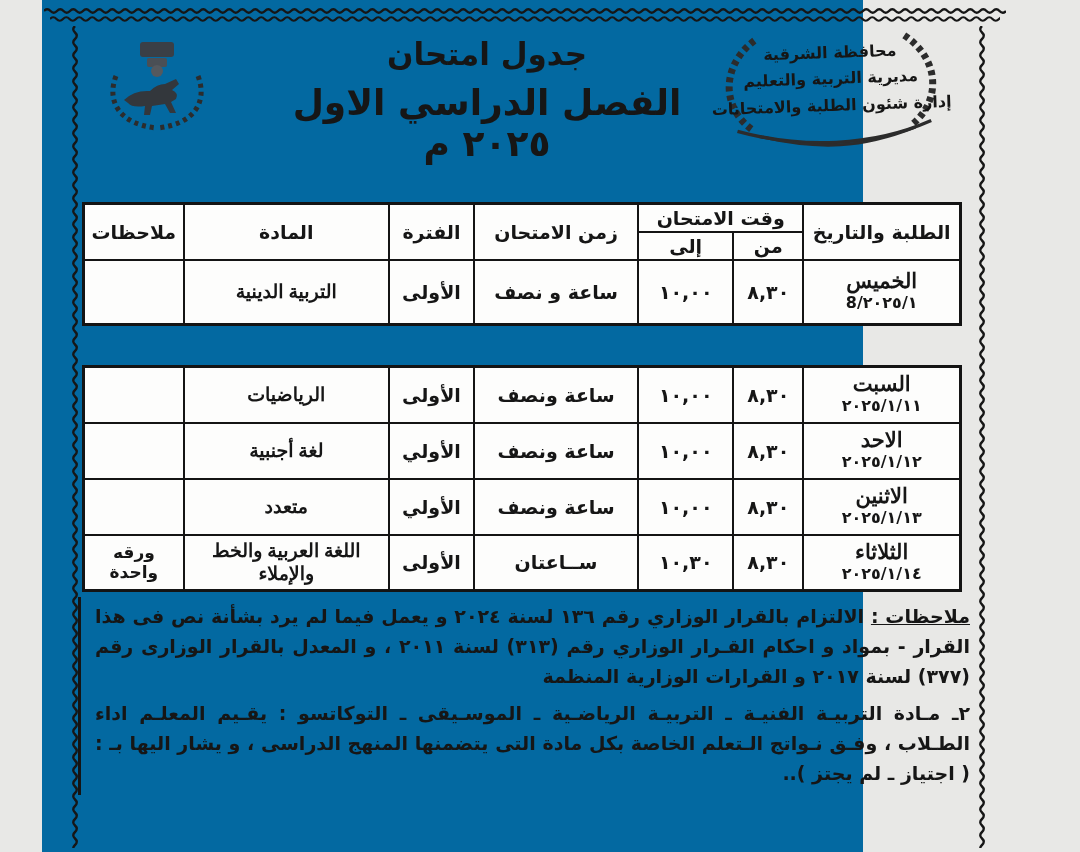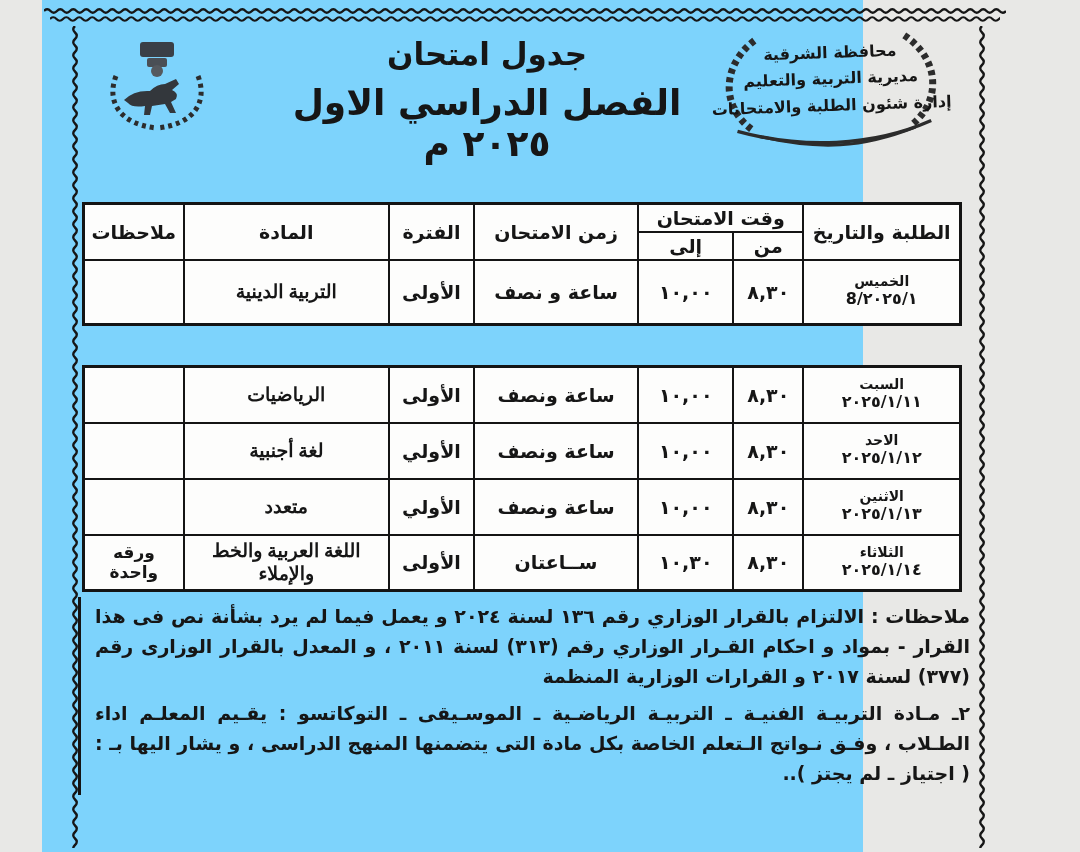--- a/index.html
+++ b/index.html
@@ -4,21 +4,21 @@
 <style>
   html,body{margin:0;padding:0;}
   body{
     width:1080px;height:852px;overflow:hidden;position:relative;
     background:#e8e8e6;
     font-family:"DejaVu Sans",sans-serif;
     color:#161616;
   }
   .page{
     position:absolute;left:42px;top:0;width:821px;height:852px;
-    background:#7dd3fc;
+    background:#0369a1;
   }
   
   svg.wave{position:absolute;}
   .wave-top1{top:5px;left:2px;}
   .wave-top2{top:13px;left:8px;}
   .wave-left{left:27px;top:26px;}
   .wave-right{left:934px;top:26px;}
 
   
   .hdr{position:absolute;top:28px;left:40px;width:888px;height:128px;}
@@ -49,37 +49,37 @@
   .sched th,.sched td{
     border:2.4px solid #141414;text-align:center;vertical-align:middle;
     font-weight:bold;padding:2px 3px;overflow:hidden;
   }
   .sched th{font-size:19px;}
   .t1{top:202px;}
   .t2{top:365px;}
   .rowh{height:56px;}
   .rowh1{height:64px;}
   .hh{height:24px;}
-  .day-name{display:block;font-size:14px;line-height:1.15;}
+  .day-name{display:block;font-size:21px;line-height:1.15;font-family:Liberation Serif, serif;}
   .day-date{display:block;font-size:16px;letter-spacing:1px;line-height:1.3;}
   .cell-time{font-size:19px;}
   .cell-dur{font-size:19px;margin-top:44px;}
   .cell-per{font-size:19px;}
   .cell-sub{font-size:19px;font-family:Liberation Serif, serif;}
   .cell-note{font-size:17px;}
 
   
   .notes{
     position:absolute;top:597px;left:36px;width:900px;direction:rtl;
     border-right:0;border-left:3px solid #141414;
     padding:4px 8px 0 14px;box-sizing:border-box;
     font-weight:bold;font-size:19px;line-height:1.58;text-align:justify;
   }
   .notes p{margin:0 0 7px 0;}
-  .notes .lbl{}
+  .notes .lbl{text-decoration:underline;}
 </style>
 </head>
 <body>
 
 <div class="page">
 
   <svg class="wave wave-top1" width="962" height="12">
       <path fill="none" stroke="#161616" stroke-width="2.4" d="M 0 6 q 3.25 -3.5 6.5 0 q 3.25 3.5 6.5 0 q 3.25 -3.5 6.5 0 q 3.25 3.5 6.5 0 q 3.25 -3.5 6.5 0 q 3.25 3.5 6.5 0 q 3.25 -3.5 6.5 0 q 3.25 3.5 6.5 0 q 3.25 -3.5 6.5 0 q 3.25 3.5 6.5 0 q 3.25 -3.5 6.5 0 q 3.25 3.5 6.5 0 q 3.25 -3.5 6.5 0 q 3.25 3.5 6.5 0 q 3.25 -3.5 6.5 0 q 3.25 3.5 6.5 0 q 3.25 -3.5 6.5 0 q 3.25 3.5 6.5 0 q 3.25 -3.5 6.5 0 q 3.25 3.5 6.5 0 q 3.25 -3.5 6.5 0 q 3.25 3.5 6.5 0 q 3.25 -3.5 6.5 0 q 3.25 3.5 6.5 0 q 3.25 -3.5 6.5 0 q 3.25 3.5 6.5 0 q 3.25 -3.5 6.5 0 q 3.25 3.5 6.5 0 q 3.25 -3.5 6.5 0 q 3.25 3.5 6.5 0 q 3.25 -3.5 6.5 0 q 3.25 3.5 6.5 0 q 3.25 -3.5 6.5 0 q 3.25 3.5 6.5 0 q 3.25 -3.5 6.5 0 q 3.25 3.5 6.5 0 q 3.25 -3.5 6.5 0 q 3.25 3.5 6.5 0 q 3.25 -3.5 6.5 0 q 3.25 3.5 6.5 0 q 3.25 -3.5 6.5 0 q 3.25 3.5 6.5 0 q 3.25 -3.5 6.5 0 q 3.25 3.5 6.5 0 q 3.25 -3.5 6.5 0 q 3.25 3.5 6.5 0 q 3.25 -3.5 6.5 0 q 3.25 3.5 6.5 0 q 3.25 -3.5 6.5 0 q 3.25 3.5 6.5 0 q 3.25 -3.5 6.5 0 q 3.25 3.5 6.5 0 q 3.25 -3.5 6.5 0 q 3.25 3.5 6.5 0 q 3.25 -3.5 6.5 0 q 3.25 3.5 6.5 0 q 3.25 -3.5 6.5 0 q 3.25 3.5 6.5 0 q 3.25 -3.5 6.5 0 q 3.25 3.5 6.5 0 q 3.25 -3.5 6.5 0 q 3.25 3.5 6.5 0 q 3.25 -3.5 6.5 0 q 3.25 3.5 6.5 0 q 3.25 -3.5 6.5 0 q 3.25 3.5 6.5 0 q 3.25 -3.5 6.5 0 q 3.25 3.5 6.5 0 q 3.25 -3.5 6.5 0 q 3.25 3.5 6.5 0 q 3.25 -3.5 6.5 0 q 3.25 3.5 6.5 0 q 3.25 -3.5 6.5 0 q 3.25 3.5 6.5 0 q 3.25 -3.5 6.5 0 q 3.25 3.5 6.5 0 q 3.25 -3.5 6.5 0 q 3.25 3.5 6.5 0 q 3.25 -3.5 6.5 0 q 3.25 3.5 6.5 0 q 3.25 -3.5 6.5 0 q 3.25 3.5 6.5 0 q 3.25 -3.5 6.5 0 q 3.25 3.5 6.5 0 q 3.25 -3.5 6.5 0 q 3.25 3.5 6.5 0 q 3.25 -3.5 6.5 0 q 3.25 3.5 6.5 0 q 3.25 -3.5 6.5 0 q 3.25 3.5 6.5 0 q 3.25 -3.5 6.5 0 q 3.25 3.5 6.5 0 q 3.25 -3.5 6.5 0 q 3.25 3.5 6.5 0 q 3.25 -3.5 6.5 0 q 3.25 3.5 6.5 0 q 3.25 -3.5 6.5 0 q 3.25 3.5 6.5 0 q 3.25 -3.5 6.5 0 q 3.25 3.5 6.5 0 q 3.25 -3.5 6.5 0 q 3.25 3.5 6.5 0 q 3.25 -3.5 6.5 0 q 3.25 3.5 6.5 0 q 3.25 -3.5 6.5 0 q 3.25 3.5 6.5 0 q 3.25 -3.5 6.5 0 q 3.25 3.5 6.5 0 q 3.25 -3.5 6.5 0 q 3.25 3.5 6.5 0 q 3.25 -3.5 6.5 0 q 3.25 3.5 6.5 0 q 3.25 -3.5 6.5 0 q 3.25 3.5 6.5 0 q 3.25 -3.5 6.5 0 q 3.25 3.5 6.5 0 q 3.25 -3.5 6.5 0 q 3.25 3.5 6.5 0 q 3.25 -3.5 6.5 0 q 3.25 3.5 6.5 0 q 3.25 -3.5 6.5 0 q 3.25 3.5 6.5 0 q 3.25 -3.5 6.5 0 q 3.25 3.5 6.5 0 q 3.25 -3.5 6.5 0 q 3.25 3.5 6.5 0 q 3.25 -3.5 6.5 0 q 3.25 3.5 6.5 0 q 3.25 -3.5 6.5 0 q 3.25 3.5 6.5 0 q 3.25 -3.5 6.5 0 q 3.25 3.5 6.5 0 q 3.25 -3.5 6.5 0 q 3.25 3.5 6.5 0 q 3.25 -3.5 6.5 0 q 3.25 3.5 6.5 0 q 3.25 -3.5 6.5 0 q 3.25 3.5 6.5 0 q 3.25 -3.5 6.5 0 q 3.25 3.5 6.5 0 q 3.25 -3.5 6.5 0 q 3.25 3.5 6.5 0 q 3.25 -3.5 6.5 0 q 3.25 3.5 6.5 0 q 3.25 -3.5 6.5 0 q 3.25 3.5 6.5 0 q 3.25 -3.5 6.5 0 q 3.25 3.5 6.5 0"></path>
     </svg>
   <svg class="wave wave-top2" width="950" height="12">

